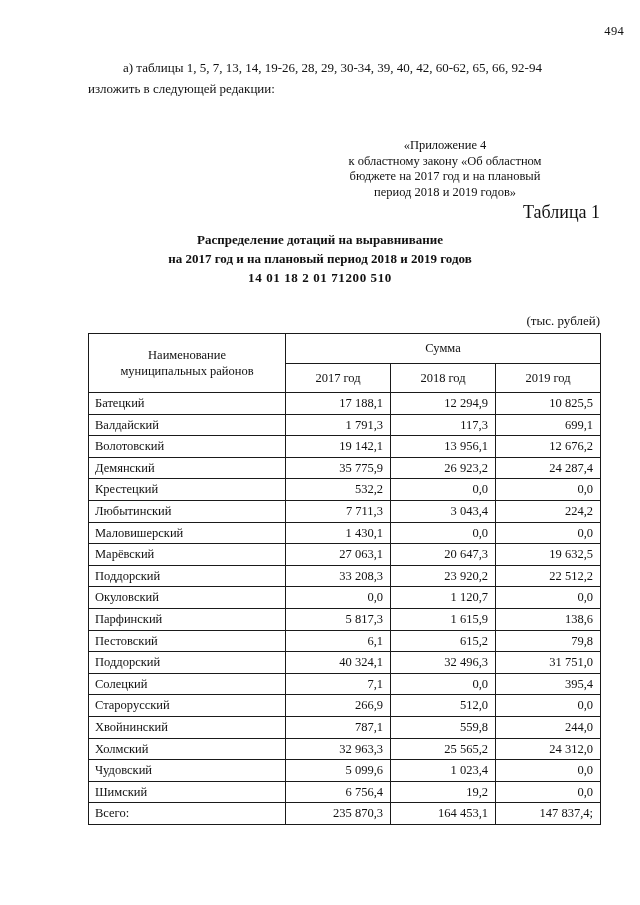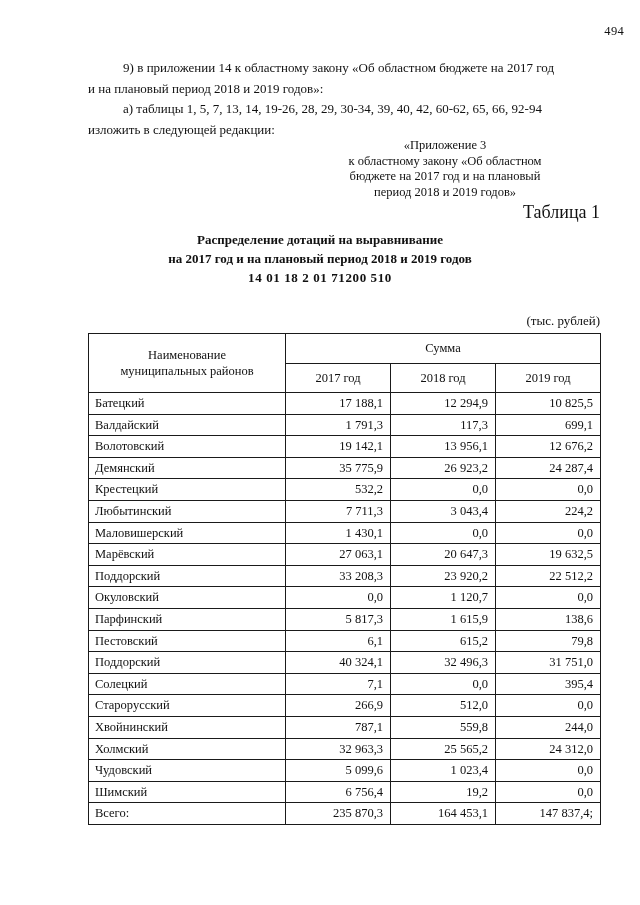--- a/index.html
+++ b/index.html
@@ -143,26 +143,25 @@
   col.c-y3 { width: 105px; }
 </style>
 </head>
 <body>
 
 <div class="page">
 
   <div class="page-number">494</div>
 
   <div class="body-text">
-    <p>9) в приложении 14 к областному закону «Об областном бюджете на 2017 год и на плановый период 2018 и 2019 годов»:</p>
     <p class="no-just">а) таблицы 1, 5, 7, 13, 14, 19-26, 28, 29, 30-34, 39, 40, 42, 60-62, 65, 66, 92-94 изложить в следующей редакции:</p>
   </div>
 
   <div class="appendix-block">
-    <div class="line1">«Приложение 3</div>
+    <div class="line1">«Приложение 4</div>
     <div class="rest">к областному закону «Об областном</div>
     <div class="rest">бюджете на 2017 год и на плановый</div>
     <div class="rest">период 2018 и 2019 годов»</div>
   </div>
 
   <div class="table-label">Таблица 1</div>
 
   <div class="doc-title">
     <div>Распределение дотаций на выравнивание</div>
     <div>на 2017 год и на плановый период 2018 и 2019 годов</div>

